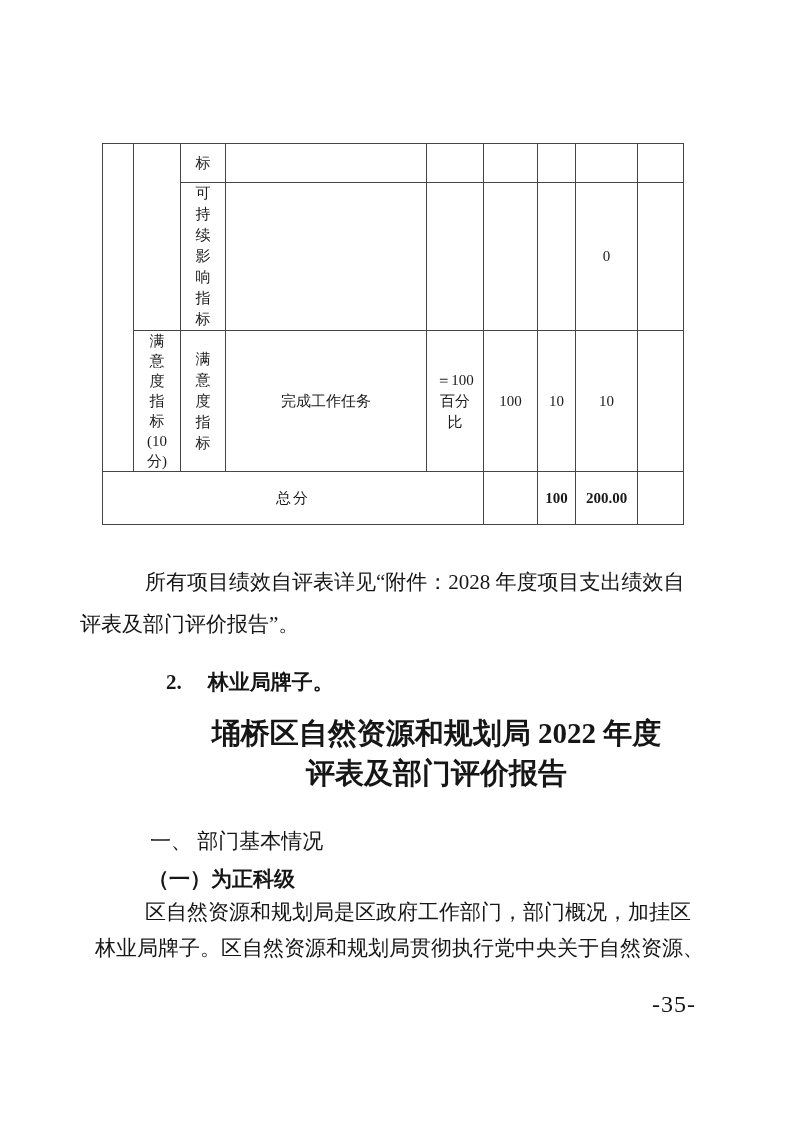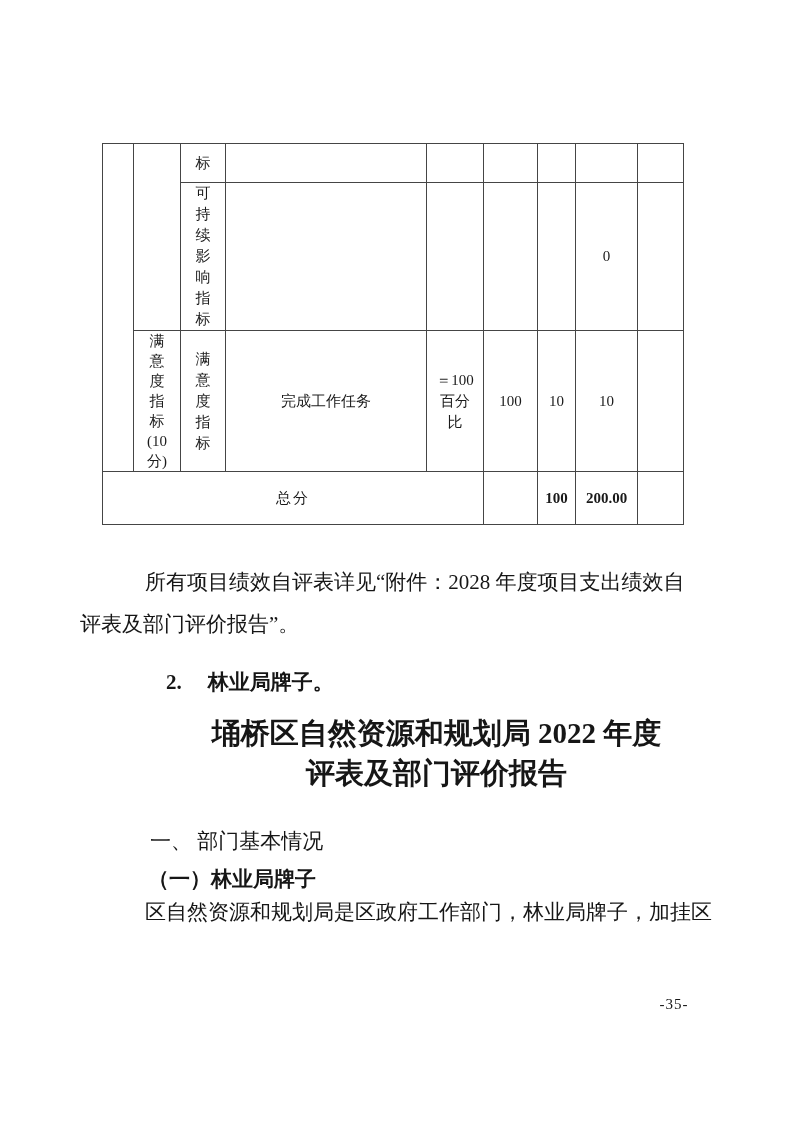--- a/index.html
+++ b/index.html
@@ -49,21 +49,21 @@
   .para1-l2 { left: 80px;  top: 614px; }
   .item2    { left: 145px; top: 651px; font-weight: bold; }
   .item2 .num2 { margin-right: 26px; }
   .doc-title { left: 0; width: 793px; text-align: center; font-size: 29px; line-height: 29px; font-weight: bold; white-space: pre; margin-left: 40px; }
   .title-l1 { top: 719px; }
   .title-l2 { top: 759px; }
   .sect1    { left: 150px; top: 831px; }
   .sect11   { left: 148px; top: 869px; font-weight: bold; }
   .para2-l1 { left: 145px; top: 902px; }
   .para2-l2 { left: 95px;  top: 938px; }
-  .pagenum  { left: 638px; top: 995px; width: 72px; text-align: center; font-size: 15px; line-height: 19px; letter-spacing: 1px; }
+  .pagenum  { left: 638px; top: 995px; width: 72px; text-align: center; font-size: 24px; line-height: 19px; letter-spacing: 1px; }
 </style>
 </head>
 <body>
 
 <div class="page">
 
   <table class="report">
     <colgroup>
       <col style="width:31px">
         <col style="width:47px">
@@ -138,19 +138,20 @@
   <div class="t para1-l2">评表及部门评价报告”。</div>
 
   <div class="t item2">
     <span class="num2">2.</span><span>林业局牌子。</span>
   </div>
 
   <div class="t doc-title title-l1">埇桥区自然资源和规划局 2022 年度</div>
   <div class="t doc-title title-l2">评表及部门评价报告</div>
 
   <div class="t sect1">一、 部门基本情况</div>
-  <div class="t sect11">（一）林业局牌子</div>
+  <div class="t sect11">（一）为正科级</div>
 
-  <div class="t para2-l1">区自然资源和规划局是区政府工作部门，林业局牌子，加挂区</div>
+  <div class="t para2-l1">区自然资源和规划局是区政府工作部门，部门概况，加挂区</div>
+  <div class="t para2-l2">林业局牌子。区自然资源和规划局贯彻执行党中央关于自然资源、</div>
 
   <div class="t pagenum">-35-</div>
 
 </div>
 
 </body></html>

